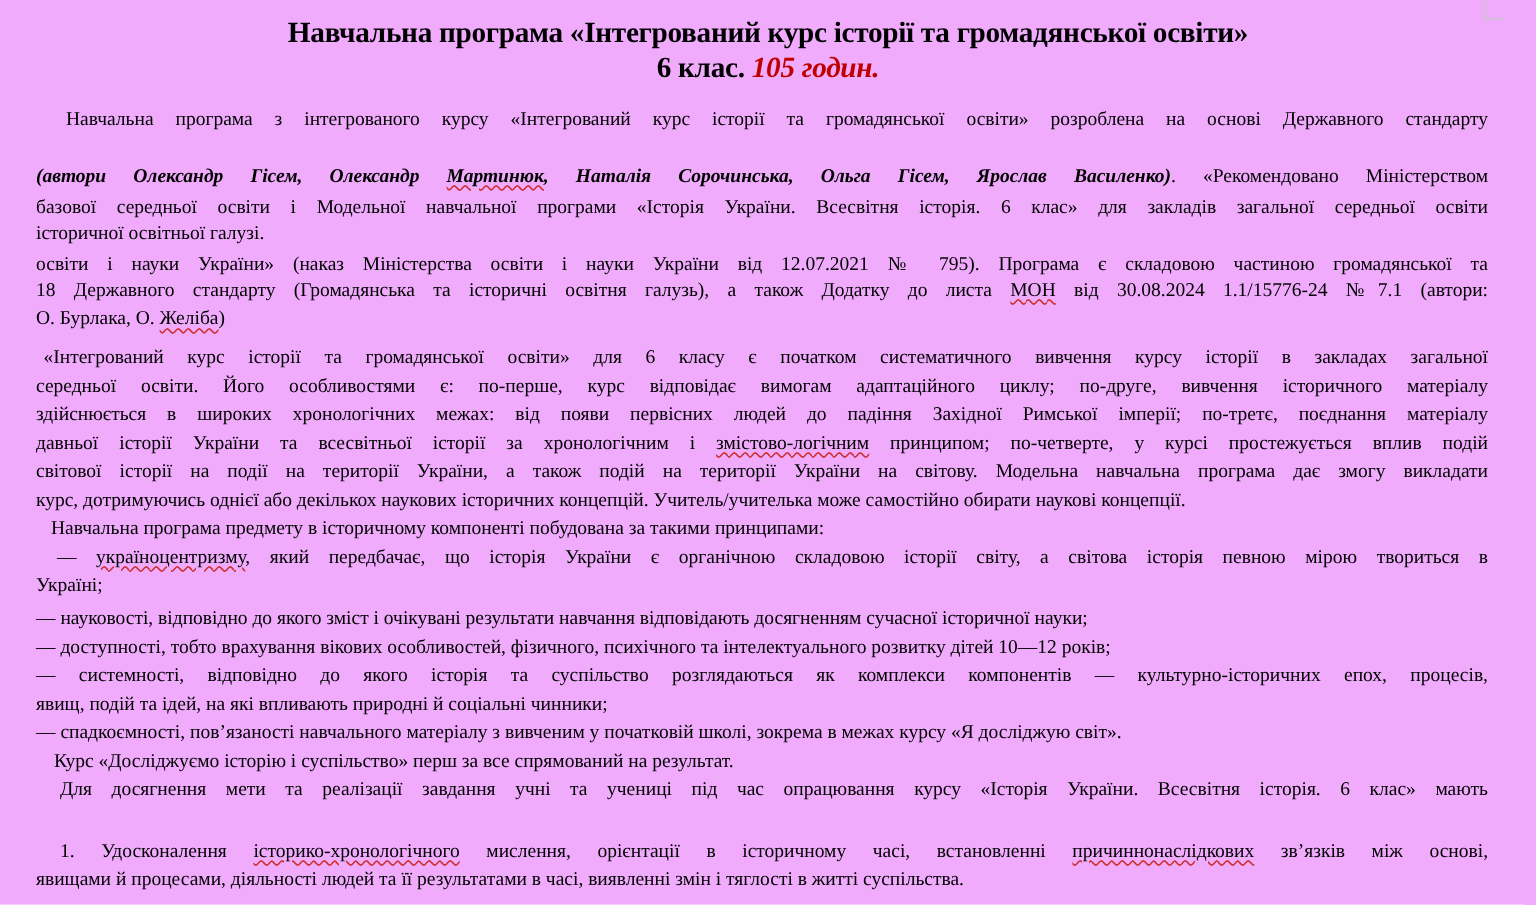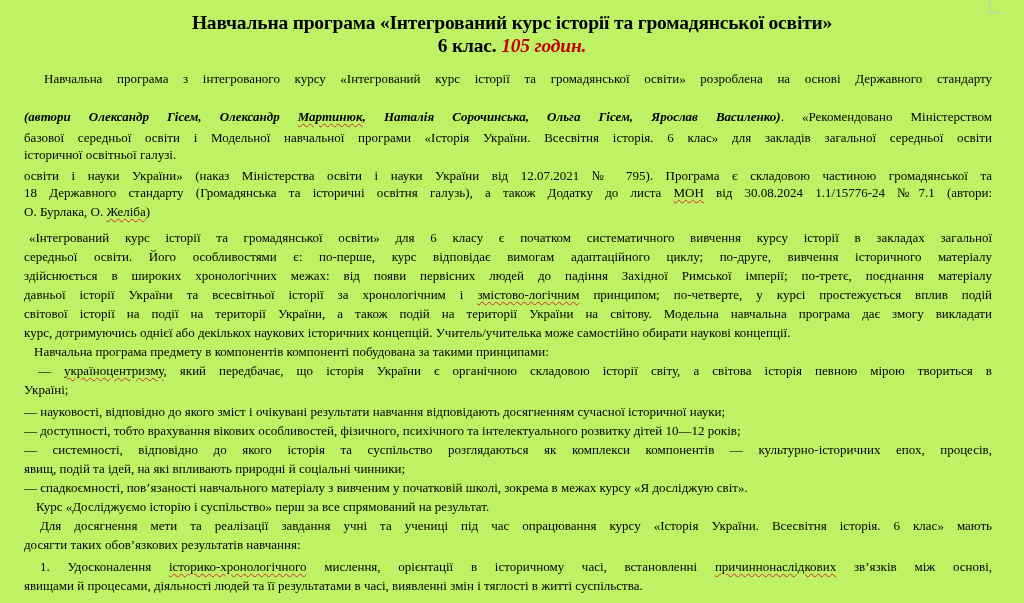--- a/index.html
+++ b/index.html
@@ -13,21 +13,21 @@
       overflow: hidden;
       position: relative;
       font-family: "Liberation Serif", "DejaVu Serif", serif;
       color: #000000;
     }
     .page {
       position: absolute;
       left: 0; top: 0;
       width: 1024px;
       height: 603px;
-      background: #bef264;
+      background: #f0abfc;
     }
     .corner-mark {
       position: absolute;
       left: 989px;
       top: 0;
       width: 13px;
       height: 12px;
       border-left: 1px solid #c8c8c8;
       border-bottom: 1px solid #c8c8c8;
     }
@@ -86,30 +86,29 @@
   <div class="line j" style="top:183px;"><span>18 Державного стандарту (Громадянська та історичні освітня галузь), а також Додатку до листа </span><span class="spell">МОН</span><span> від 30.08.2024 1.1/15776-24  №7.1 (автори:</span></div>
   <div class="line" style="top:202px;"><span>О. Бурлака, О. </span><span class="spell">Желіба</span><span>)</span></div>
 
   <div class="line j" style="top:228px; left:29px; width:963px;">«Інтегрований курс історії та громадянської освіти» для 6 класу є початком систематичного вивчення курсу історії в закладах загальної</div>
   <div class="line j" style="top:247px;">середньої освіти. Його особливостями є: по-перше, курс відповідає вимогам адаптаційного циклу; по-друге, вивчення історичного матеріалу</div>
   <div class="line j" style="top:266px;">здійснюється в широких хронологічних межах: від появи первісних людей до падіння Західної Римської імперії; по-третє, поєднання матеріалу</div>
   <div class="line j" style="top:285px;"><span>давньої історії України та всесвітньої історії за хронологічним і </span><span class="spell">змістово-логічним</span><span> принципом; по-четверте, у курсі простежується вплив подій</span></div>
   <div class="line j" style="top:304px;">світової історії на події на території України, а також подій на території України на світову. Модельна навчальна програма дає змогу викладати</div>
   <div class="line" style="top:323px;">курс, дотримуючись однієї або декількох наукових історичних концепцій. Учитель/учителька може самостійно обирати наукові концепції.</div>
 
-  <div class="line" style="top:342px; left:34px;">Навчальна програма предмету в компонентів компоненті побудована за такими принципами:</div>
+  <div class="line" style="top:342px; left:34px;">Навчальна програма предмету в історичному компоненті побудована за такими принципами:</div>
   <div class="line j" style="top:361px; left:38px; width:954px;"><span>— </span><span class="spell">україноцентризму</span><span>, який передбачає, що історія України є органічною складовою історії світу, а світова історія певною мірою твориться в</span></div>
   <div class="line" style="top:380px;">Україні;</div>
   <div class="line" style="top:402px;">— науковості, відповідно до якого зміст і очікувані результати навчання відповідають досягненням сучасної історичної науки;</div>
   <div class="line" style="top:421px;">— доступності, тобто врахування вікових особливостей, фізичного, психічного та інтелектуального розвитку дітей 10—12 років;</div>
   <div class="line j" style="top:440px;">— системності, відповідно до якого історія та суспільство розглядаються як комплекси компонентів — культурно-історичних епох, процесів,</div>
   <div class="line" style="top:459px;">явищ, подій та ідей, на які впливають природні й соціальні чинники;</div>
   <div class="line" style="top:478px;">— спадкоємності, пов’язаності навчального матеріалу з вивченим у початковій школі, зокрема в межах курсу «Я досліджую світ».</div>
 
   <div class="line" style="top:497px; left:36px;">Курс «Досліджуємо історію і суспільство» перш за все спрямований на результат.</div>
 
   <div class="line j" style="top:516px; left:40px; width:952px;">Для досягнення мети та реалізації завдання учні та учениці під час опрацювання курсу «Історія України. Всесвітня історія. 6 клас» мають</div>
-  <div class="line" style="top:535px;">досягти таких обов’язкових результатів навчання:</div>
 
   <div class="line j" style="top:557px; left:40px; width:952px;"><span>1. Удосконалення </span><span class="spell">історико-хронологічного</span><span> мислення, орієнтації в історичному часі, встановленні </span><span class="spell">причиннонаслідкових</span><span> зв’язків між основі,</span></div>
   <div class="line" style="top:576px;">явищами й процесами, діяльності людей та її результатами в часі, виявленні змін і тяглості в житті суспільства.</div>
 
 </div>
 
 </body></html>

